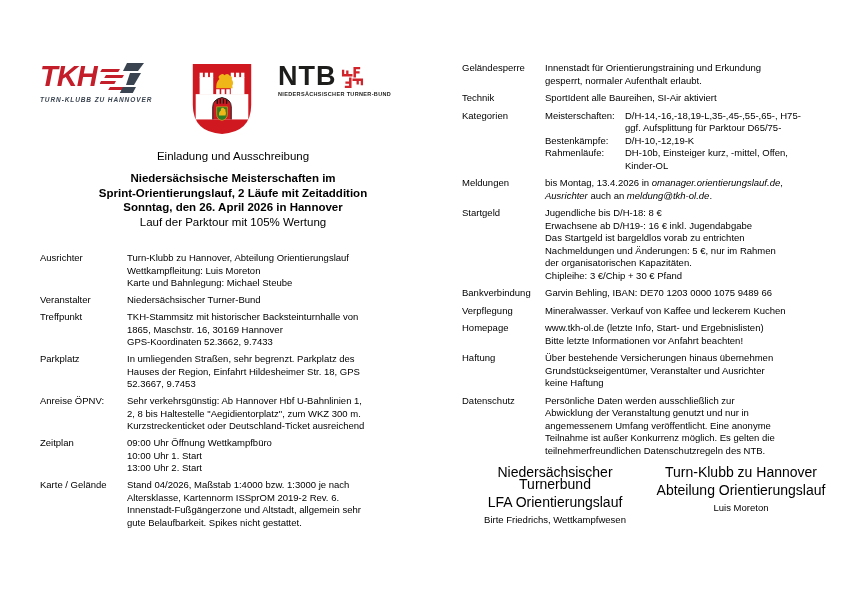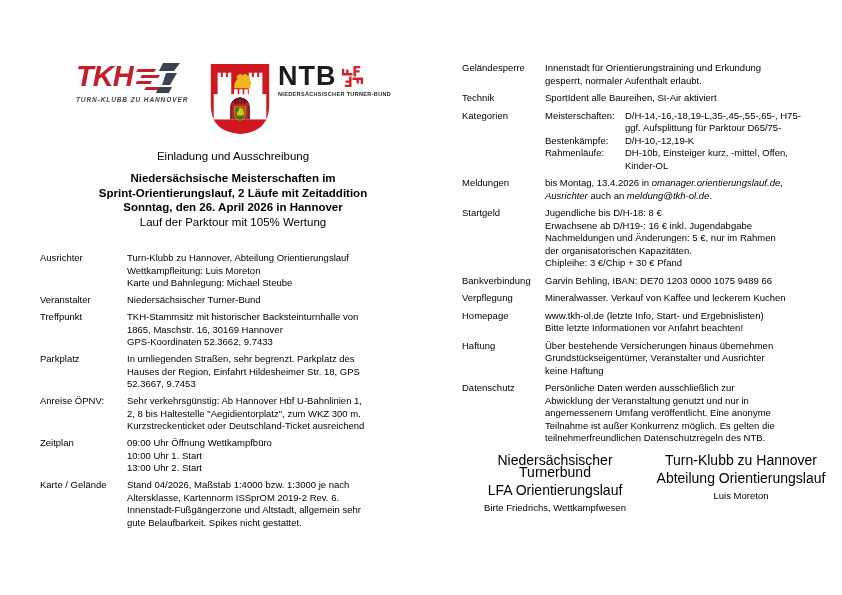--- a/index.html
+++ b/index.html
@@ -6,30 +6,30 @@
   html,body { background:#ffffff; }
   .page {
     position:relative; width:842px; height:595px; background:#fff;
     font-family:"Liberation Sans", sans-serif; color:#000;
     overflow:hidden;
   }
   
   .left-col { position:absolute; left:40px; top:62px; width:386px; }
   .logos { display:flex; justify-content:space-between; align-items:flex-start; width:345px; height:74px; }
   
-  .tkh-logo { width:125px;margin-left:36px; }
+  .tkh-logo { width:125px; }
   .tkh-top { display:flex; align-items:flex-start; }
   .tkh-text { font-size:29px; font-weight:900; font-style:italic; color:#c41e2a; line-height:28px; letter-spacing:-1px; }
   .tkh-runner { width:44px; height:30px; margin-left:3px; margin-top:1px; }
   .tkh-caption { font-size:6.5px; font-weight:bold; font-style:italic; color:#3a4450; letter-spacing:0.9px; margin-top:3px; white-space:nowrap; }
   
   .arms-svg { width:64px; height:74px; display:block; }
   
   .ntb-logo { width:107px; padding-top:2px; }
-  .ntb-top { display:flex; align-items:flex-start; }
+  .ntb-top { display:flex; align-items:flex-end; }
   .ntb-text { font-size:27px; font-weight:900; color:#1d1d1b; line-height:25px; letter-spacing:1px; }
   .ntb-emblem { width:23px; height:23px; margin-left:4px; margin-top:1px; }
   .ntb-caption { font-size:5.5px; font-weight:bold; color:#1d1d1b; letter-spacing:0.35px; margin-top:2px; white-space:nowrap; }
   
   .doc-header { text-align:center; margin-top:9px; }
   .doc-title { font-size:13px; font-weight:bold; line-height:15px; }
   .doc-subtitle { font-size:11.5px; line-height:13px; margin-top:14px; }
   .doc-bold { margin-top:8px; }
   .doc-bold div { font-size:11.5px; font-weight:bold; line-height:14.5px; }
   .doc-tagline { font-size:11.5px; line-height:14.5px; }
@@ -253,20 +253,21 @@
           <div class="val">
             <div class="vline"><span>bis Montag, 13.4.2026 in </span><span class="it">omanager.orientierungslauf.de</span><span>,</span></div>
             <div class="vline"><span class="it">Ausrichter</span><span> auch an </span><span class="it">meldung@tkh-ol.de</span><span>.</span></div>
           </div>
         </div>
         <div class="row">
           <div class="lab">Startgeld</div>
           <div class="val">
             <div class="vline">Jugendliche bis D/H-18:  8 €</div>
             <div class="vline">Erwachsene ab D/H19-: 16 € inkl. Jugendabgabe</div>
+            <div class="vline">Das Startgeld ist bargeldlos vorab zu entrichten</div>
             <div class="vline">Nachmeldungen und Änderungen: 5 €, nur im Rahmen</div>
             <div class="vline">der organisatorischen Kapazitäten.</div>
             <div class="vline">Chipleihe: 3 €/Chip + 30 € Pfand</div>
           </div>
         </div>
         <div class="row">
           <div class="lab">Bankverbindung</div>
           <div class="val">
             <div class="vline">Garvin Behling, IBAN: DE70 1203 0000 1075 9489 66</div>
           </div>

